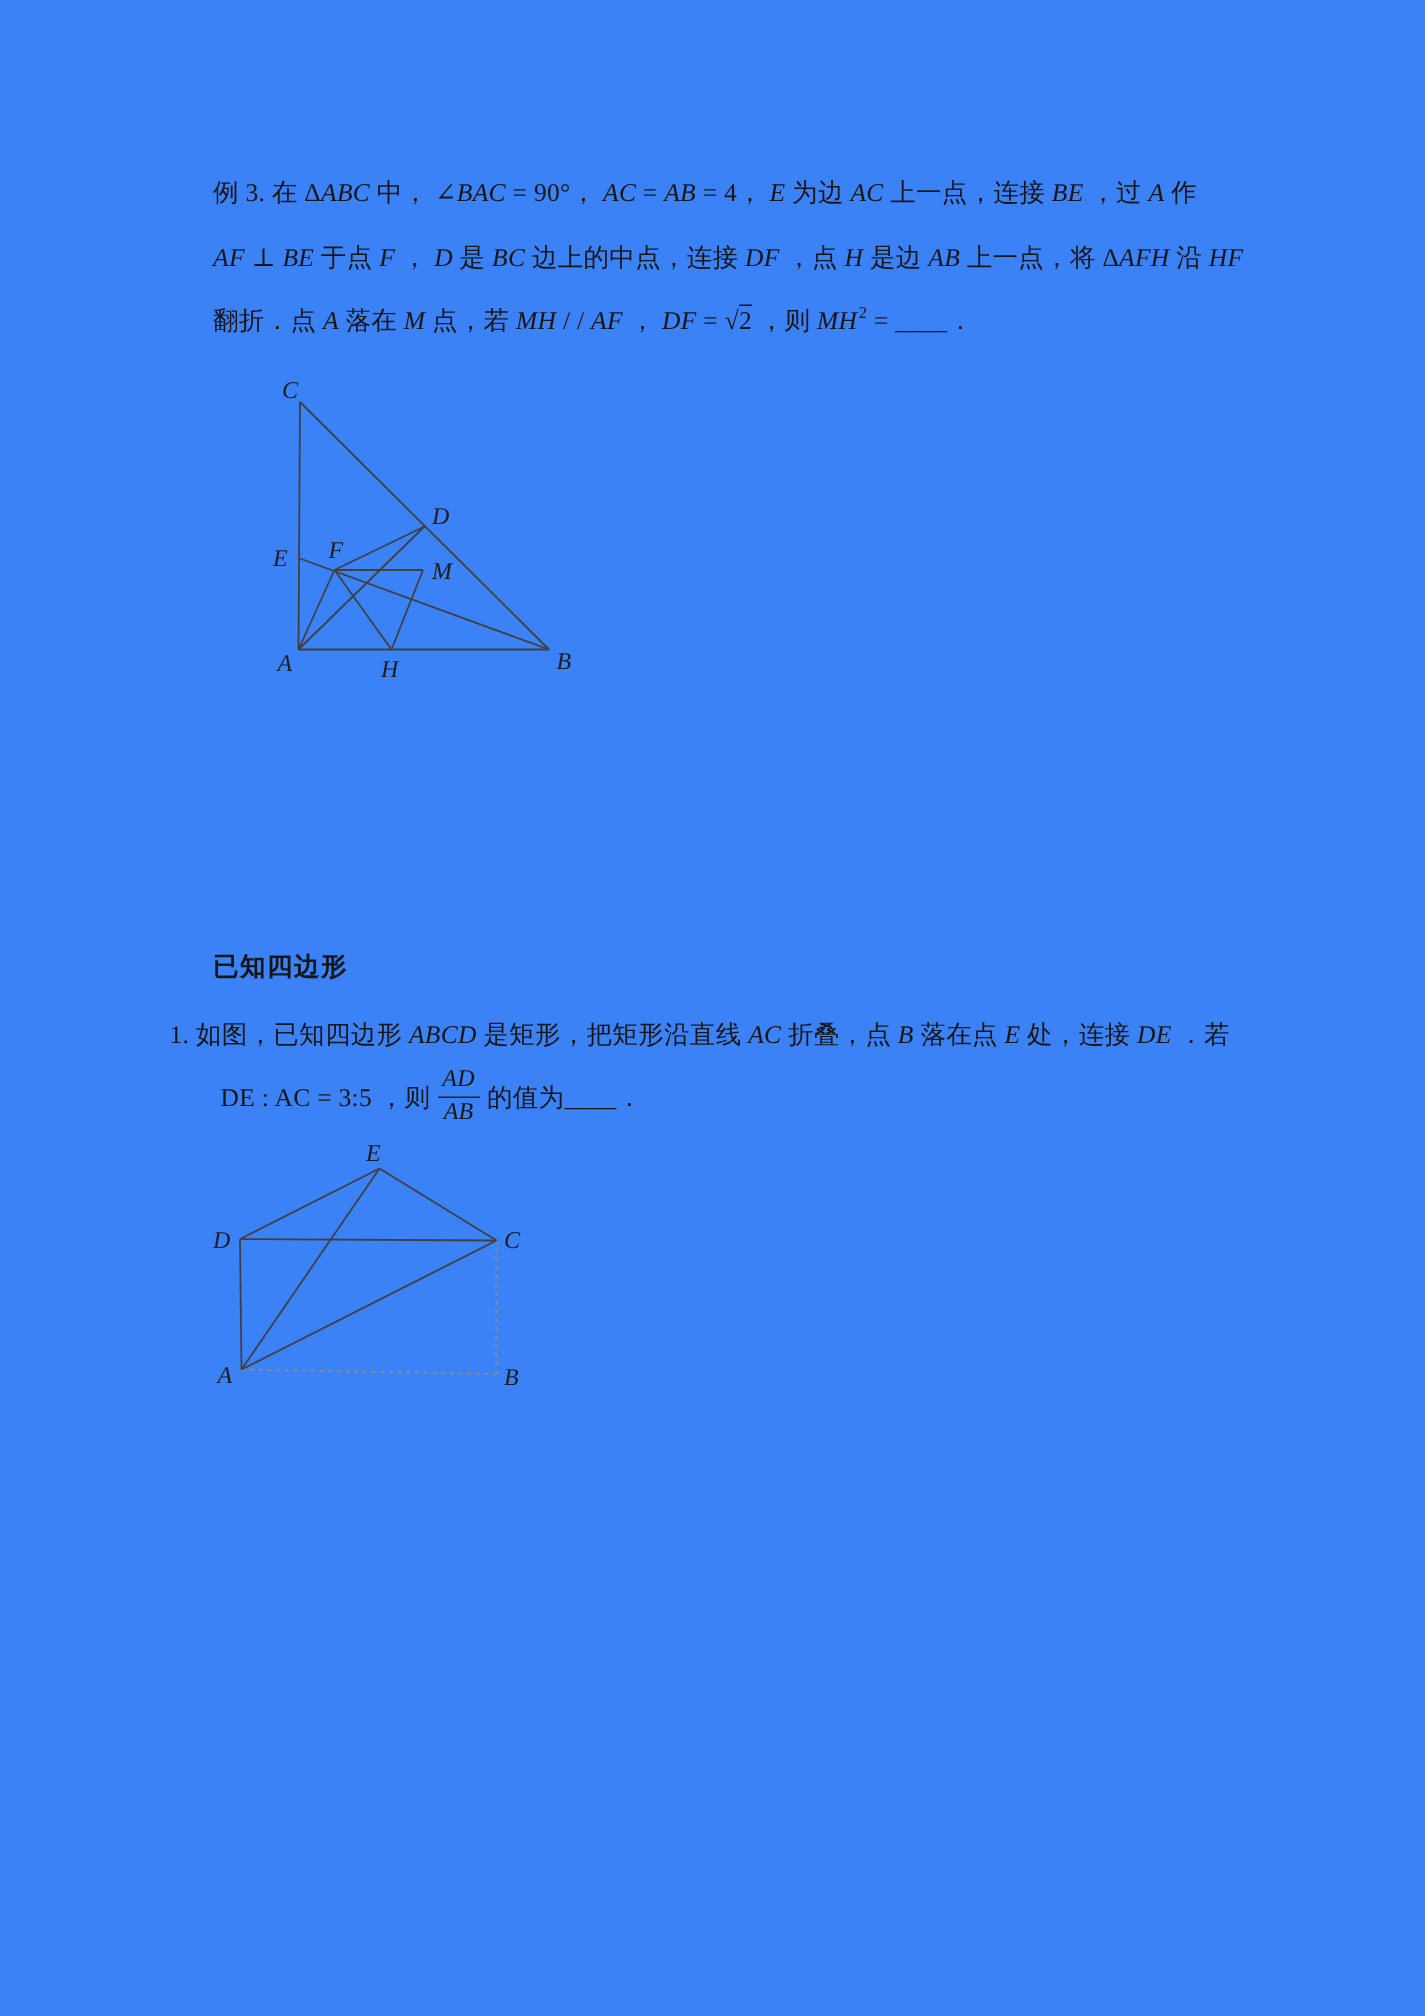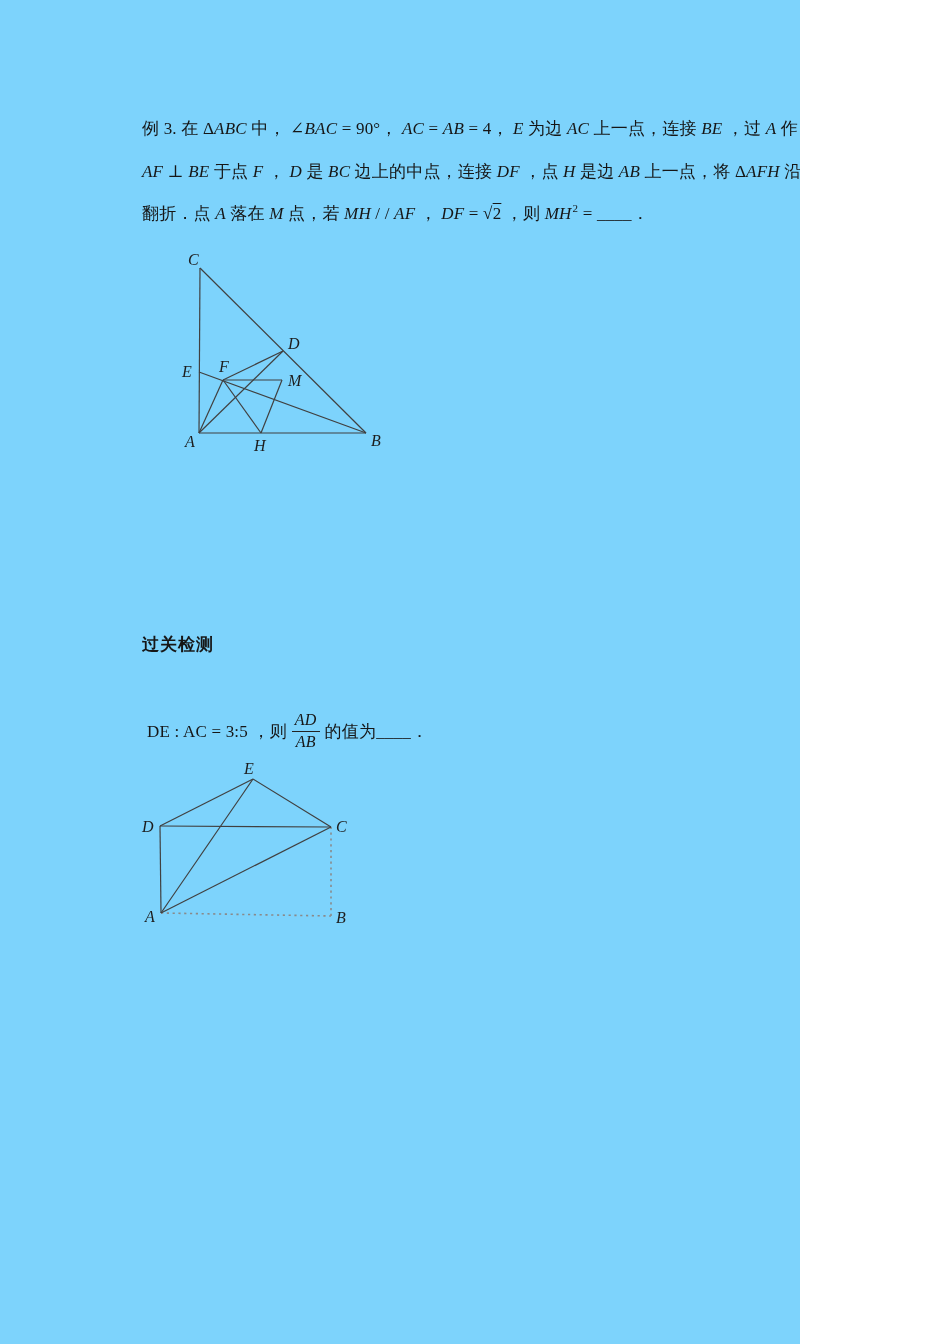--- a/index.html
+++ b/index.html
@@ -1,19 +1,19 @@
 <!DOCTYPE html>
 <html><head>
 <meta charset="utf-8">
 <style>
   html,body { margin:0; padding:0; background:#ffffff; }
   .page {
     position:relative;
-    width:800px; height:1344px;
-    background:#7dd3fc;
+    width:950px; height:1344px;
+    background:#3b82f6;
     font-family:"Liberation Serif","DejaVu Serif",serif;
     color:#161616;
     overflow:hidden;
   }
   .tline {
     position:absolute;
     font-size:17px;
     line-height:21px;
     white-space:nowrap;
     letter-spacing:0.2px;
@@ -82,22 +82,23 @@
     <text x="10" y="17">C</text>
     <text x="110" y="101">D</text>
     <text x="4" y="129">E</text>
     <text x="41" y="124">F</text>
     <text x="110" y="138">M</text>
     <text x="7" y="199">A</text>
     <text x="76" y="203">H</text>
     <text x="193" y="198">B</text>
   </svg>
 
-  <div class="heading" style="left:142px; top:633px;">过关检测</div>
+  <div class="heading" style="left:142px; top:633px;">已知四边形</div>
 
+  <div class="tline" style="left:113px; top:679px;"><span>1. 如图，已知四边形 </span><span class="mi">ABCD</span><span> 是矩形，把矩形沿直线 </span><span class="mi">AC</span><span> 折叠，点 </span><span class="mi">B</span><span> 落在点 </span><span class="mi">E</span><span> 处，连接 </span><span class="mi">DE</span><span> ．若</span></div>
 
   <div class="fracline" style="left:147px; top:709px; height:44px;">
     <span><span class="mi">DE</span><span class="m"> : </span><span class="mi">AC</span><span class="m"> = 3:5</span><span> ，则 </span></span>
     <span class="frac">
       <span class="num">AD</span>
       <span class="den">AB</span>
     </span>
     <span><span> 的值为</span><span class="m">____</span><span>．</span></span>
   </div>
 

